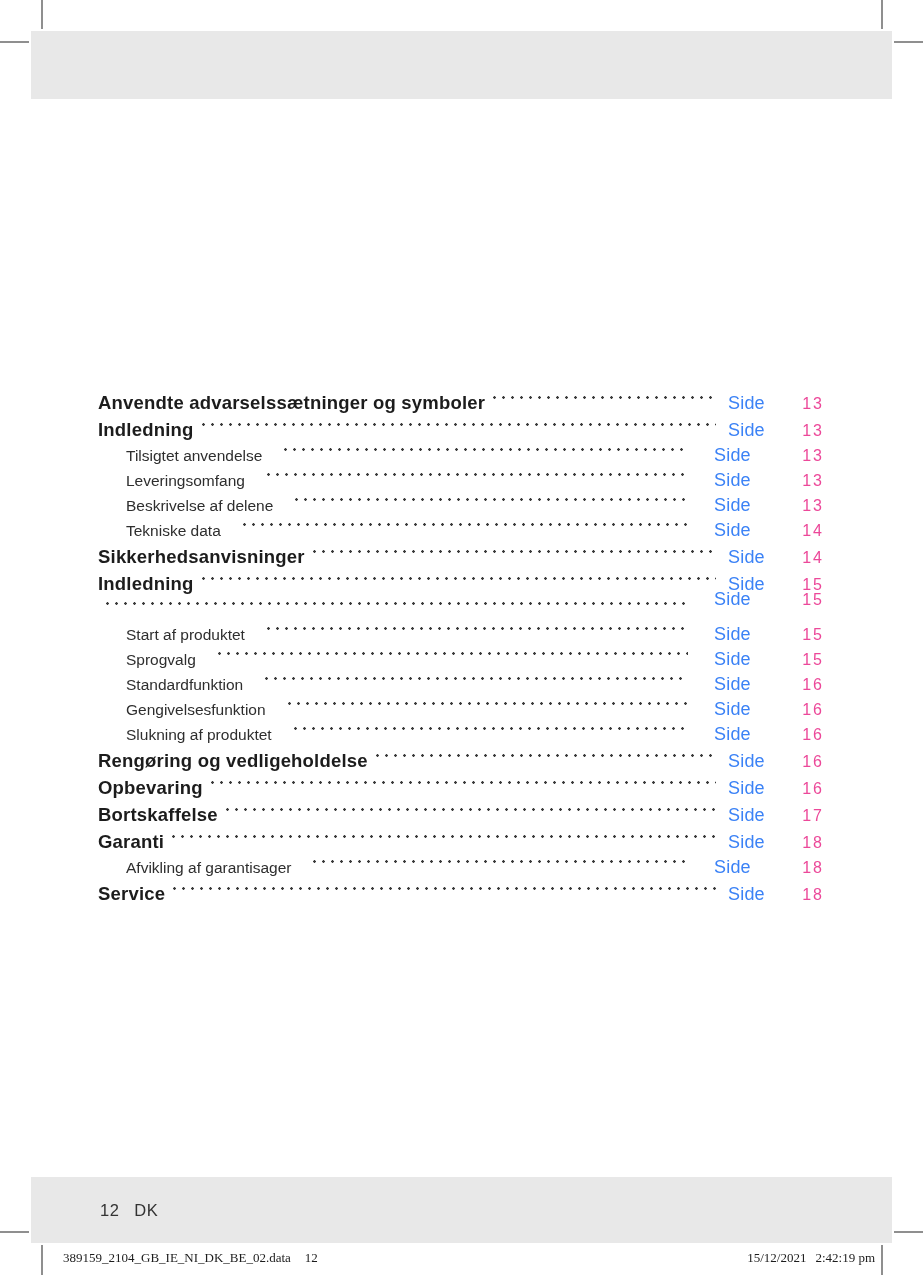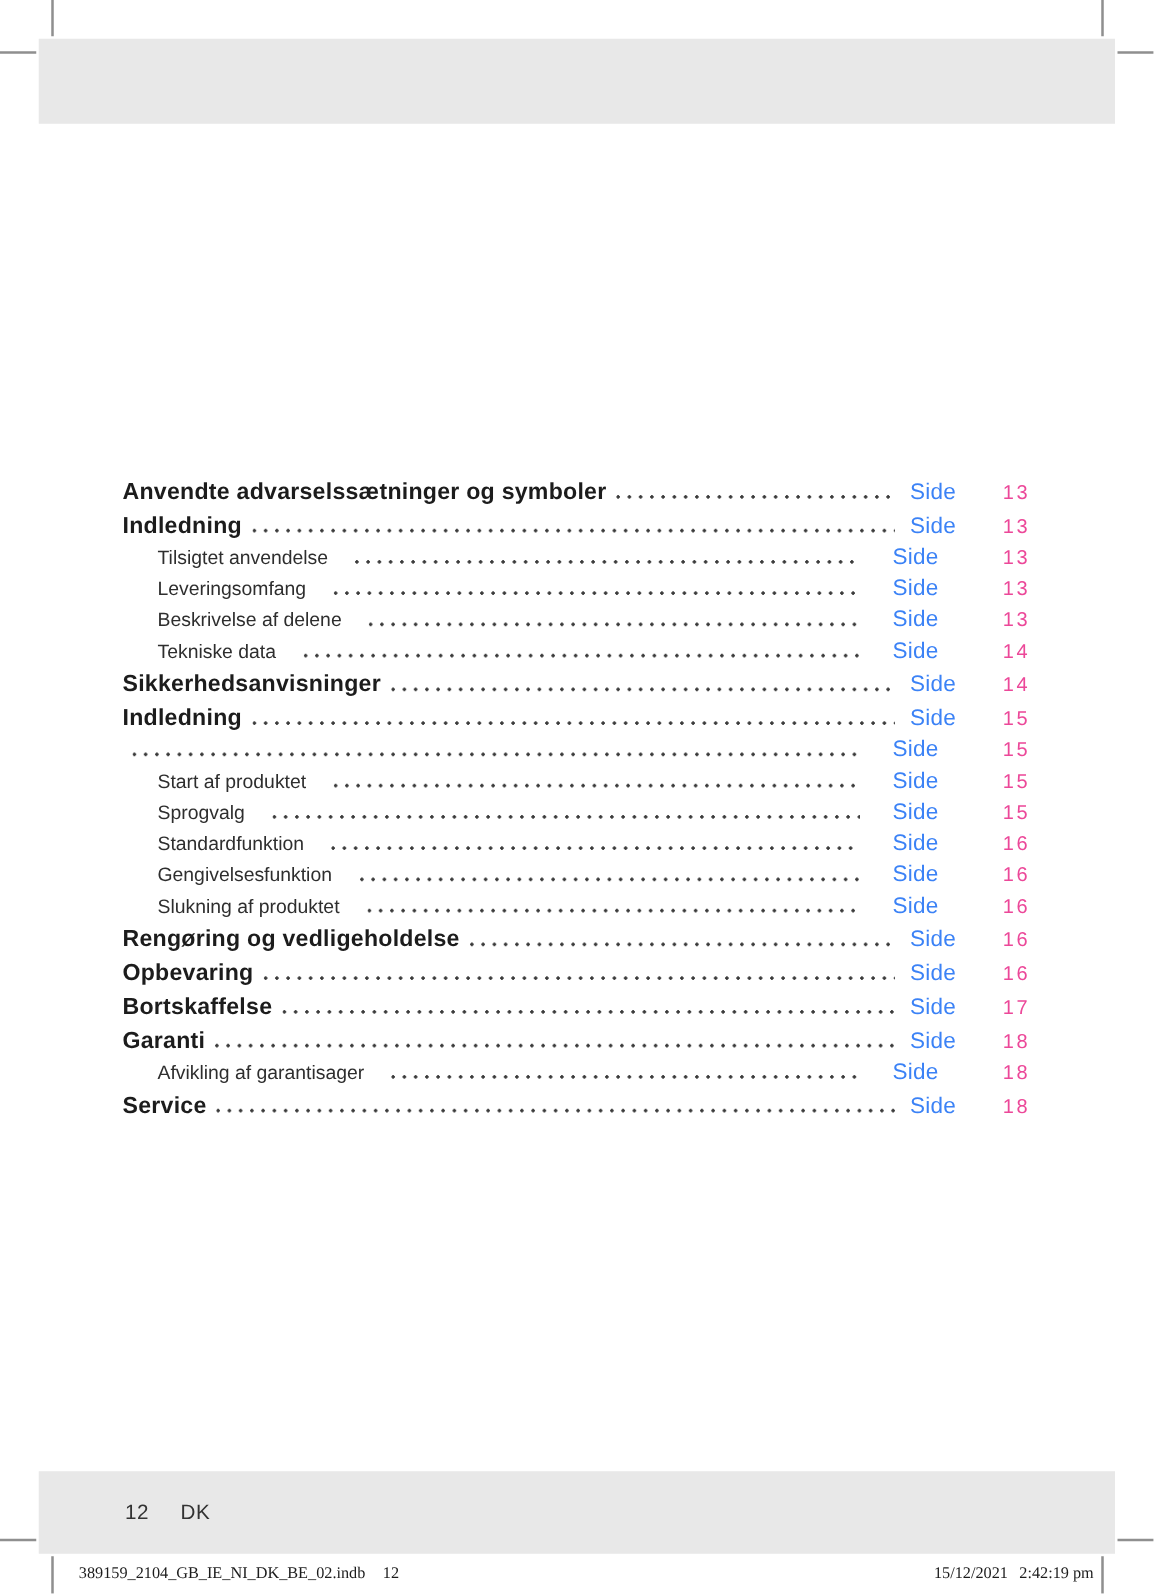--- a/index.html
+++ b/index.html
@@ -41,21 +41,21 @@
     font-size: 18.5px; font-weight: 700;
     color: #1c1c1c; letter-spacing: 0.2px;
   }
   .toc-row.h2 {
     height: 25px; line-height: 25px;
     font-size: 15.5px; font-weight: 400;
     color: #2e2e2e;
     gap: 14px;
   }
   .toc-row.h2 .lbl { padding-left: 28px; }
-  .lbl { white-space: nowrap; flex: 0 0 auto; }
+  .lbl { white-space: nowrap; flex: 0 0 auto; margin-top: 10px; }
   .leader {
     flex: 1 1 auto;
     align-self: flex-end;
     height: 3px;
     margin: 0 12px 7px 8px;
     background-image: radial-gradient(circle at 1.5px 1.5px, #3a3a3a 1.15px, rgba(0,0,0,0) 1.5px);
     background-size: 9px 3px;
     background-repeat: repeat-x;
   }
   .side {
@@ -69,21 +69,21 @@
     font-size: 16px; font-weight: 400; color: #ec4899;
     letter-spacing: 2px;
   }
   
   .footer-content {
     position: absolute;
     left: 100px; top: 1177px; height: 66px;
     display: flex; align-items: center;
     font-size: 16.5px; color: #333; letter-spacing: 0.5px;
   }
-  .footer-content .region { margin-left: 25px; }
+  .footer-content .region { margin-left: 15px; }
   
   .printinfo {
     position: absolute;
     top: 1250px;
     font-family: "Liberation Serif", serif;
     font-size: 13px;
     color: #1c1c1c;
     white-space: nowrap;
   }
   .printinfo.left { left: 63px; }
@@ -250,19 +250,19 @@
     </div>
 
   </main>
 
   <div class="footer-content">
     <span class="pagenum">12</span>
     <span class="region">DK</span>
   </div>
 
   <div class="printinfo left">
-    <span>389159_2104_GB_IE_NI_DK_BE_02.indb</span><span class="gap-lg"></span><span>12</span>
+    <span>389159_2104_GB_IE_NI_DK_BE_02.data</span><span class="gap-lg"></span><span>12</span>
   </div>
   <div class="printinfo right">
     <span>15/12/2021</span><span class="gap-sm"></span><span>2:42:19 pm</span>
   </div>
 
 </div>
 
 </body></html>

